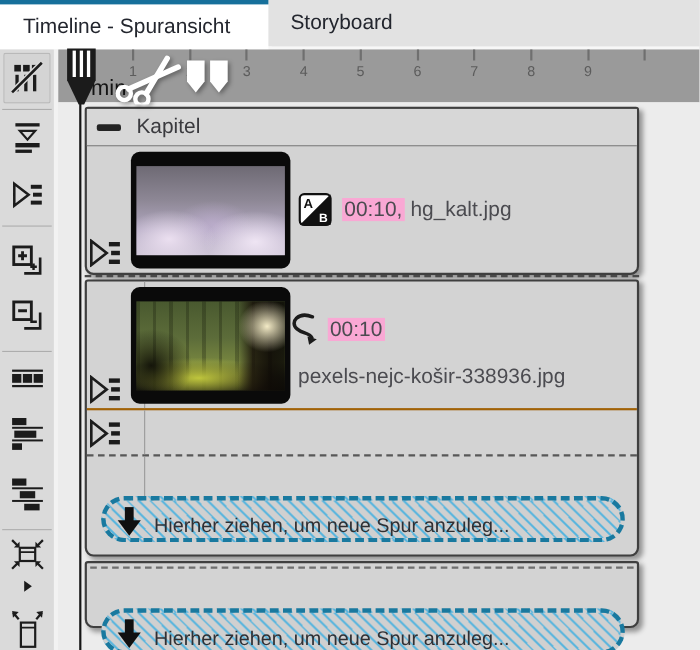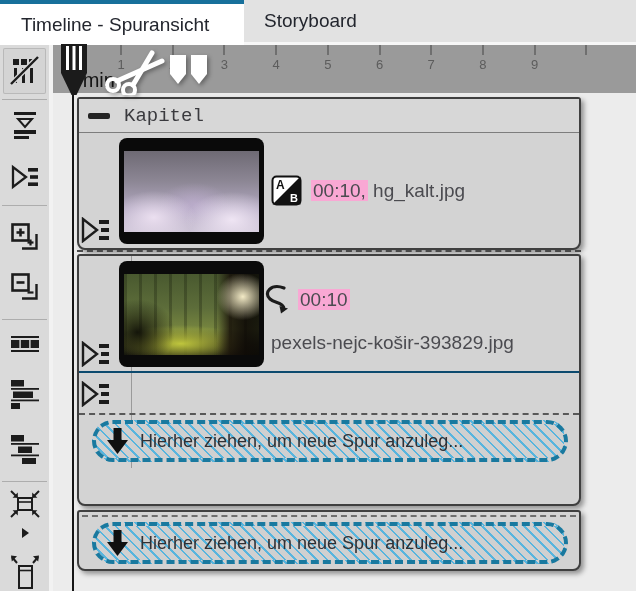--- a/index.html
+++ b/index.html
@@ -42,30 +42,30 @@
   .panel{position:absolute;left:24px;width:504px;background:#d3d3d3;box-sizing:border-box;
          border:2px solid #3f3f3f;border-radius:3px 3px 8px 8px;
          box-shadow:3px 3px 5px rgba(0,0,0,.38);}
   .panel-kapitel{top:4px;height:153px;}
   .panel-szene{top:161px;height:252px;}
   .panel-bottom{top:417px;height:61px;border-radius:3px 3px 8px 8px;}
   .dashed-sep{position:absolute;left:24px;width:504px;height:0;border-top:2px dashed #4a4a4a;}
   .sep1{top:157px;} 
 
   .trackheader{position:relative;height:33px;background:#d7d7d7;border-bottom:1px solid #7d7d7d;
-               display:flex;align-items:center;font-family:Liberation Mono, monospace;}
+               display:flex;align-items:center;}
   .dashbtn{width:22px;height:6px;background:#242424;border-radius:2px;margin-left:9px;}
   .headerdot{width:5px;height:5px;border-radius:50%;background:#242424;margin-left:11px;}
   .headercell{position:absolute;left:52px;top:0;bottom:0;width:1px;background:#8a8a8a;}
   .tracktitle{font-size:19px;color:#3a3a3e;margin-left:14px;}
   .panel-szene .tracktitle{margin-left:10px;}
 
   .trackcontent{position:relative;}
   .kapitel-content{height:115px;}
-  .szene-content{height:115px;border-bottom:2px solid #0c4a6e;}
+  .szene-content{height:115px;border-bottom:2px solid #a16207;}
   .subtrack-row{position:relative;height:42px;border-bottom:2px dashed #585858;box-sizing:border-box;}
   .dropzone-row{position:relative;height:53px;}
   .vdiv{position:absolute;left:52px;top:0;bottom:0;width:1px;background:#9a9a9a;}
 
   .thumb{position:absolute;left:40px;top:5px;width:145px;height:106px;background:#0a0a0a;
          border-radius:8px;box-sizing:border-box;padding:13px 5px 12px 5px;}
   .thumb-img{width:100%;height:100%;}
   .img-kalt{background:
      radial-gradient(60px 38px at 22% 82%, rgba(240,228,244,.9), rgba(240,228,244,0) 70%),
      radial-gradient(66px 40px at 80% 85%, rgba(243,233,247,.92), rgba(243,233,247,0) 70%),
@@ -84,21 +84,21 @@
   .durhl{background:#f9a8d4;padding:0 2px;}
   .insert-icon{position:absolute;left:2px;}
   .szene-info-duration{position:absolute;left:181px;top:28px;display:flex;align-items:center;}
   .szene-info-duration .itemtext{margin-left:6px;}
   .szene-filename{position:absolute;left:192px;top:76px;font-size:19px;color:#4b4b50;white-space:nowrap;}
 
   
   .dropzone{position:absolute;left:13px;right:11px;height:42px;box-sizing:border-box;
      border:4px dashed var(--dz-border);border-radius:22px;
      background:repeating-linear-gradient(45deg, var(--dz-hatch) 0 1.8px, #d0d0d0 1.8px 7.4px);
-     display:flex;align-items:center;z-index:2;}
+     display:flex;align-items:flex-end;z-index:2;margin-top:31px;}
   .dz1{top:5px;} .dz2{top:10px;}
   .dropzone .arrow{margin-left:9px;}
   .dztext{font-size:18px;color:#303034;margin-left:10px;white-space:nowrap;}
   .bottom-dash{position:absolute;left:3px;right:3px;top:3px;border-top:2px dashed #6e6e6e;}
 </style>
 </head>
 <body>
 
 <div class="app">
 
@@ -322,21 +322,21 @@
         <div class="thumb">
           <div class="thumb-img img-forest"></div>
         </div>
         <div class="szene-info-duration">
           <svg width="32" height="32" viewBox="0 0 32 32">
             <path d="M24,4 C11,-1 3,9 10,15 C15,19.5 21,18 23.5,23" fill="none" stroke="#1b1b1b" stroke-width="3.2" stroke-linecap="round"></path>
             <path d="M19.5,22 L28,24.5 L21,29.5 Z" fill="#1b1b1b"></path>
           </svg>
           <span class="itemtext"><span class="durhl">00:10</span></span>
         </div>
-        <div class="szene-filename">pexels-nejc-košir-393829.jpg</div>
+        <div class="szene-filename">pexels-nejc-košir-338936.jpg</div>
       </div>
       <div class="subtrack-row">
         <div class="vdiv"></div>
         <svg class="insert-icon" style="top:8px;" width="30" height="26" viewBox="0 0 30 26">
           <path d="M2,2 V24 L16,13 Z" fill="none" stroke="#1c1c1c" stroke-width="2.4"></path>
           <rect x="18" y="3" width="10" height="4" fill="#1c1c1c"></rect>
           <rect x="20" y="11" width="8" height="4" fill="#1c1c1c"></rect>
           <rect x="18" y="19" width="10" height="4" fill="#1c1c1c"></rect>
         </svg>
       </div>

